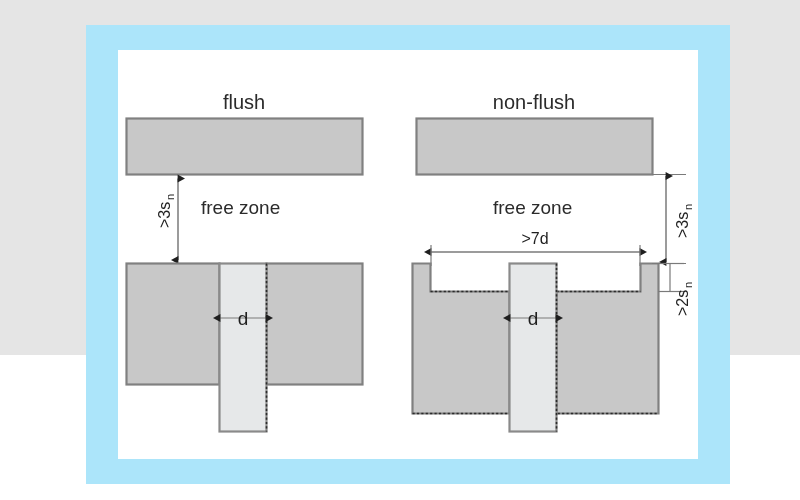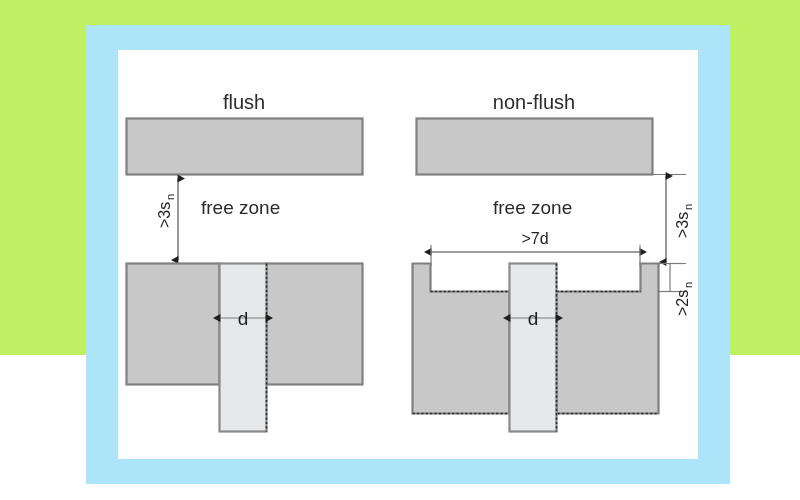--- a/index.html
+++ b/index.html
@@ -12,21 +12,21 @@
     height: 500px;
     font-family: "Liberation Sans", sans-serif;
     position: relative;
     overflow: hidden;
   }
   #stage {
     position: absolute;
     left: 0; top: 0;
     width: 800px;
     height: 355px;
-    background: #bef264;
+    background: #e5e5e5;
   }
   #blue-frame {
     position: absolute;
     left: 86px;
     top: 25px;
     width: 644px;
     height: 459px;
     background: #ace5fa;
     box-sizing: border-box;
   }

